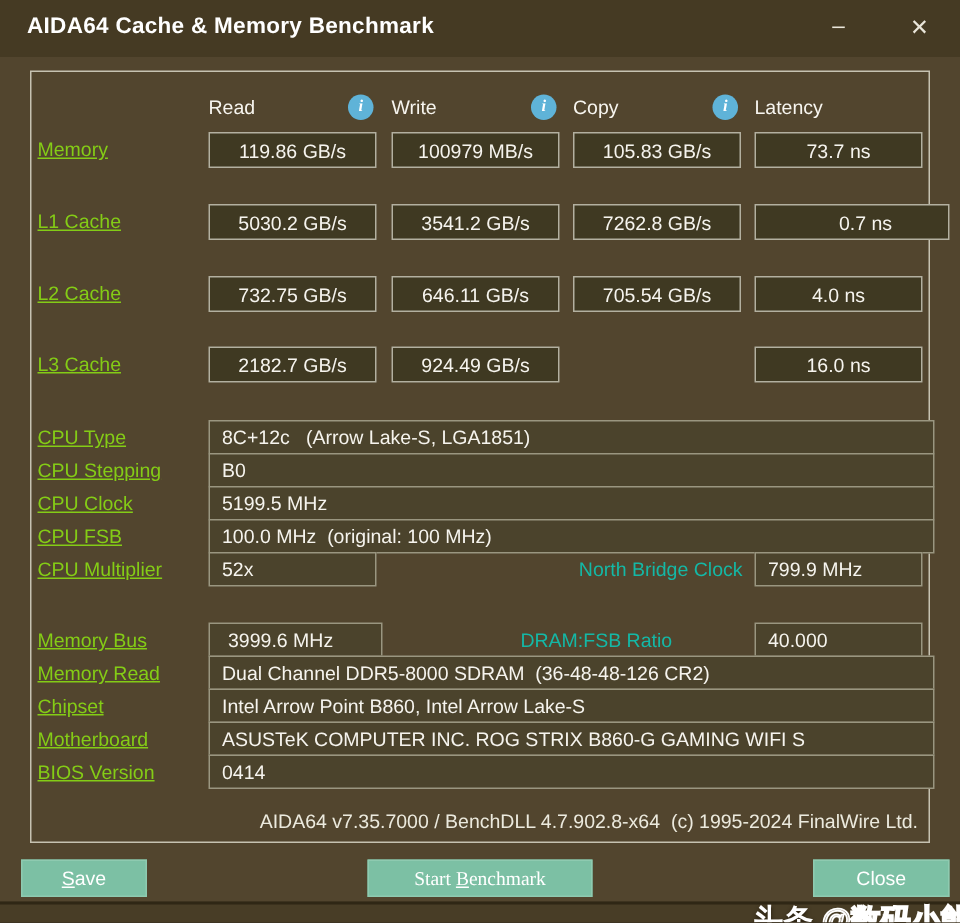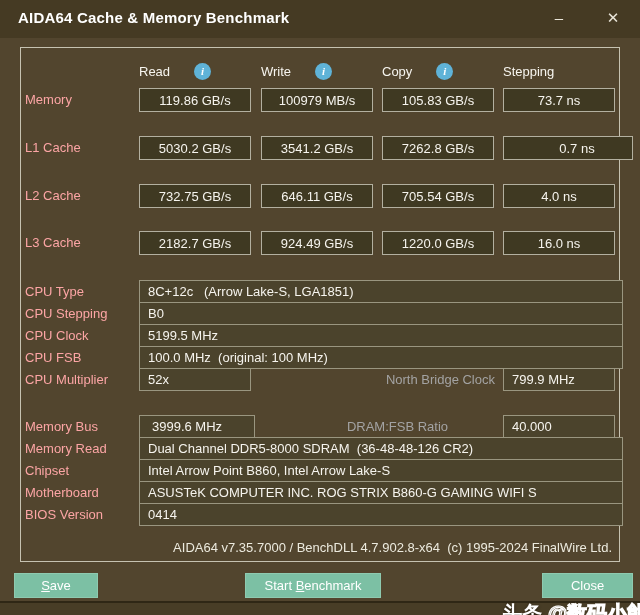--- a/index.html
+++ b/index.html
@@ -9,50 +9,50 @@
     font-family:"Liberation Sans",sans-serif;
     color:#f4f2ec;font-size:13px;
     -webkit-font-smoothing:antialiased;
   }
   .titlebar{position:absolute;left:0;top:0;width:640px;height:38px;background:#453a23;}
   .title{position:absolute;left:18px;top:9px;font-size:15px;font-weight:bold;color:#ffffff;letter-spacing:.2px;}
   .caption-btn{position:absolute;top:4px;width:34px;height:27px;display:flex;align-items:center;justify-content:center;color:#eae6da;font-size:15px;cursor:default;}
   .btn-min{left:542px;}
   .btn-x{left:596px;}
   .panel{position:absolute;left:20px;top:47px;width:598px;height:513px;border:1px solid #c6c2b1;background:#52452e;}
-  .colhead{position:absolute;top:61px;height:20px;display:flex;align-items:center;justify-content:flex-start;gap:24px;}
+  .colhead{position:absolute;top:61px;height:20px;display:flex;align-items:center;justify-content:space-between;gap:8px;}
   .colhead .lbl{font-size:13px;color:#f7f5ef;}
   .info-icon{width:17px;height:17px;border-radius:50%;background:#5fb3d8;color:#ffffff;display:flex;align-items:center;justify-content:center;font-size:11px;font-weight:bold;font-family:"Liberation Serif",serif;font-style:italic;}
-  .row-label{position:absolute;left:25px;color:#fca5a5;white-space:pre;}
+  .row-label{position:absolute;left:25px;color:#84cc16;white-space:pre;text-decoration:underline;}
   .bench-box{
     position:absolute;width:110px;height:22px;
     background:#3f3922;border:1px solid #b3b0a0;
     display:flex;align-items:center;justify-content:center;
     color:#f6f4ee;white-space:pre;
   }
   .c1{left:139px;} .c2{left:261px;} .c3{left:382px;} .c4{left:503px;}
   .field{
     position:absolute;left:139px;width:474px;height:21px;
     background:#4b432c;border:1px solid #9a9680;
     line-height:21px;padding-left:8px;color:#f6f4ee;white-space:pre;
     overflow:hidden;
   }
   .field.small{width:102px;}
   .field.right{left:503px;width:102px;}
-  .inline-label{position:absolute;left:300px;width:195px;text-align:right;color:#a3a3a3;white-space:pre;}
+  .inline-label{position:absolute;left:300px;width:195px;text-align:right;color:#14b8a6;white-space:pre;}
   .footer-text{position:absolute;right:28px;top:540px;color:#eceade;font-size:13px;white-space:pre;}
   .action-btn{
     position:absolute;top:573px;height:25px;
     background:#7cc0a4;border:1px solid #8ecab0;
     display:flex;align-items:center;justify-content:center;
     color:#ffffff;font-size:13px;cursor:default;box-sizing:border-box;white-space:pre;
   }
   .action-btn .key{text-decoration:underline;}
   .btn-save{left:14px;width:84px;}
-  .btn-start{left:245px;width:136px;}
+  .btn-start{left:245px;width:150px;font-family:Liberation Serif, serif;}
   .btn-close{left:542px;width:91px;}
   .bottom-strip{position:absolute;left:0;top:601px;width:640px;height:14px;background:#483d26;border-top:2px solid #2f2715;}
   .watermark{
     position:absolute;left:480px;top:577px;z-index:5;
     font-size:20px;font-weight:bold;white-space:pre;
     color:#ffffff;text-shadow:0 1px 3px rgba(30,22,8,.85);
   }
   .watermark .outline{
     color:rgba(255,255,255,.25);
     -webkit-text-stroke:1.2px #ffffff;
@@ -81,21 +81,21 @@
   </div>
   <div class="colhead c2" style="width:110px;">
     <span class="lbl">Write</span>
     <span class="info-icon">i</span>
   </div>
   <div class="colhead c3" style="width:110px;">
     <span class="lbl">Copy</span>
     <span class="info-icon">i</span>
   </div>
   <div class="colhead c4" style="width:110px;">
-    <span class="lbl">Stepping</span>
+    <span class="lbl">Latency</span>
   </div>
 
   <div class="row-label" style="top:92px;">Memory</div>
   <div class="bench-box c1" style="top:88px;">119.86 GB/s</div>
   <div class="bench-box c2" style="top:88px;">100979 MB/s</div>
   <div class="bench-box c3" style="top:88px;">105.83 GB/s</div>
   <div class="bench-box c4" style="top:88px;">73.7 ns</div>
 
   <div class="row-label" style="top:140px;">L1 Cache</div>
   <div class="bench-box c1" style="top:136px;">5030.2 GB/s</div>
@@ -105,21 +105,20 @@
 
   <div class="row-label" style="top:188px;">L2 Cache</div>
   <div class="bench-box c1" style="top:184px;">732.75 GB/s</div>
   <div class="bench-box c2" style="top:184px;">646.11 GB/s</div>
   <div class="bench-box c3" style="top:184px;">705.54 GB/s</div>
   <div class="bench-box c4" style="top:184px;">4.0 ns</div>
 
   <div class="row-label" style="top:235px;">L3 Cache</div>
   <div class="bench-box c1" style="top:231px;">2182.7 GB/s</div>
   <div class="bench-box c2" style="top:231px;">924.49 GB/s</div>
-  <div class="bench-box c3" style="top:231px;">1220.0 GB/s</div>
   <div class="bench-box c4" style="top:231px;">16.0 ns</div>
 
   <div class="row-label" style="top:284px;">CPU Type</div>
   <div class="field" style="top:280px;">8C+12c   (Arrow Lake-S, LGA1851)</div>
 
   <div class="row-label" style="top:306px;">CPU Stepping</div>
   <div class="field" style="top:302px;">B0</div>
 
   <div class="row-label" style="top:328px;">CPU Clock</div>
   <div class="field" style="top:324px;">5199.5 MHz</div>

